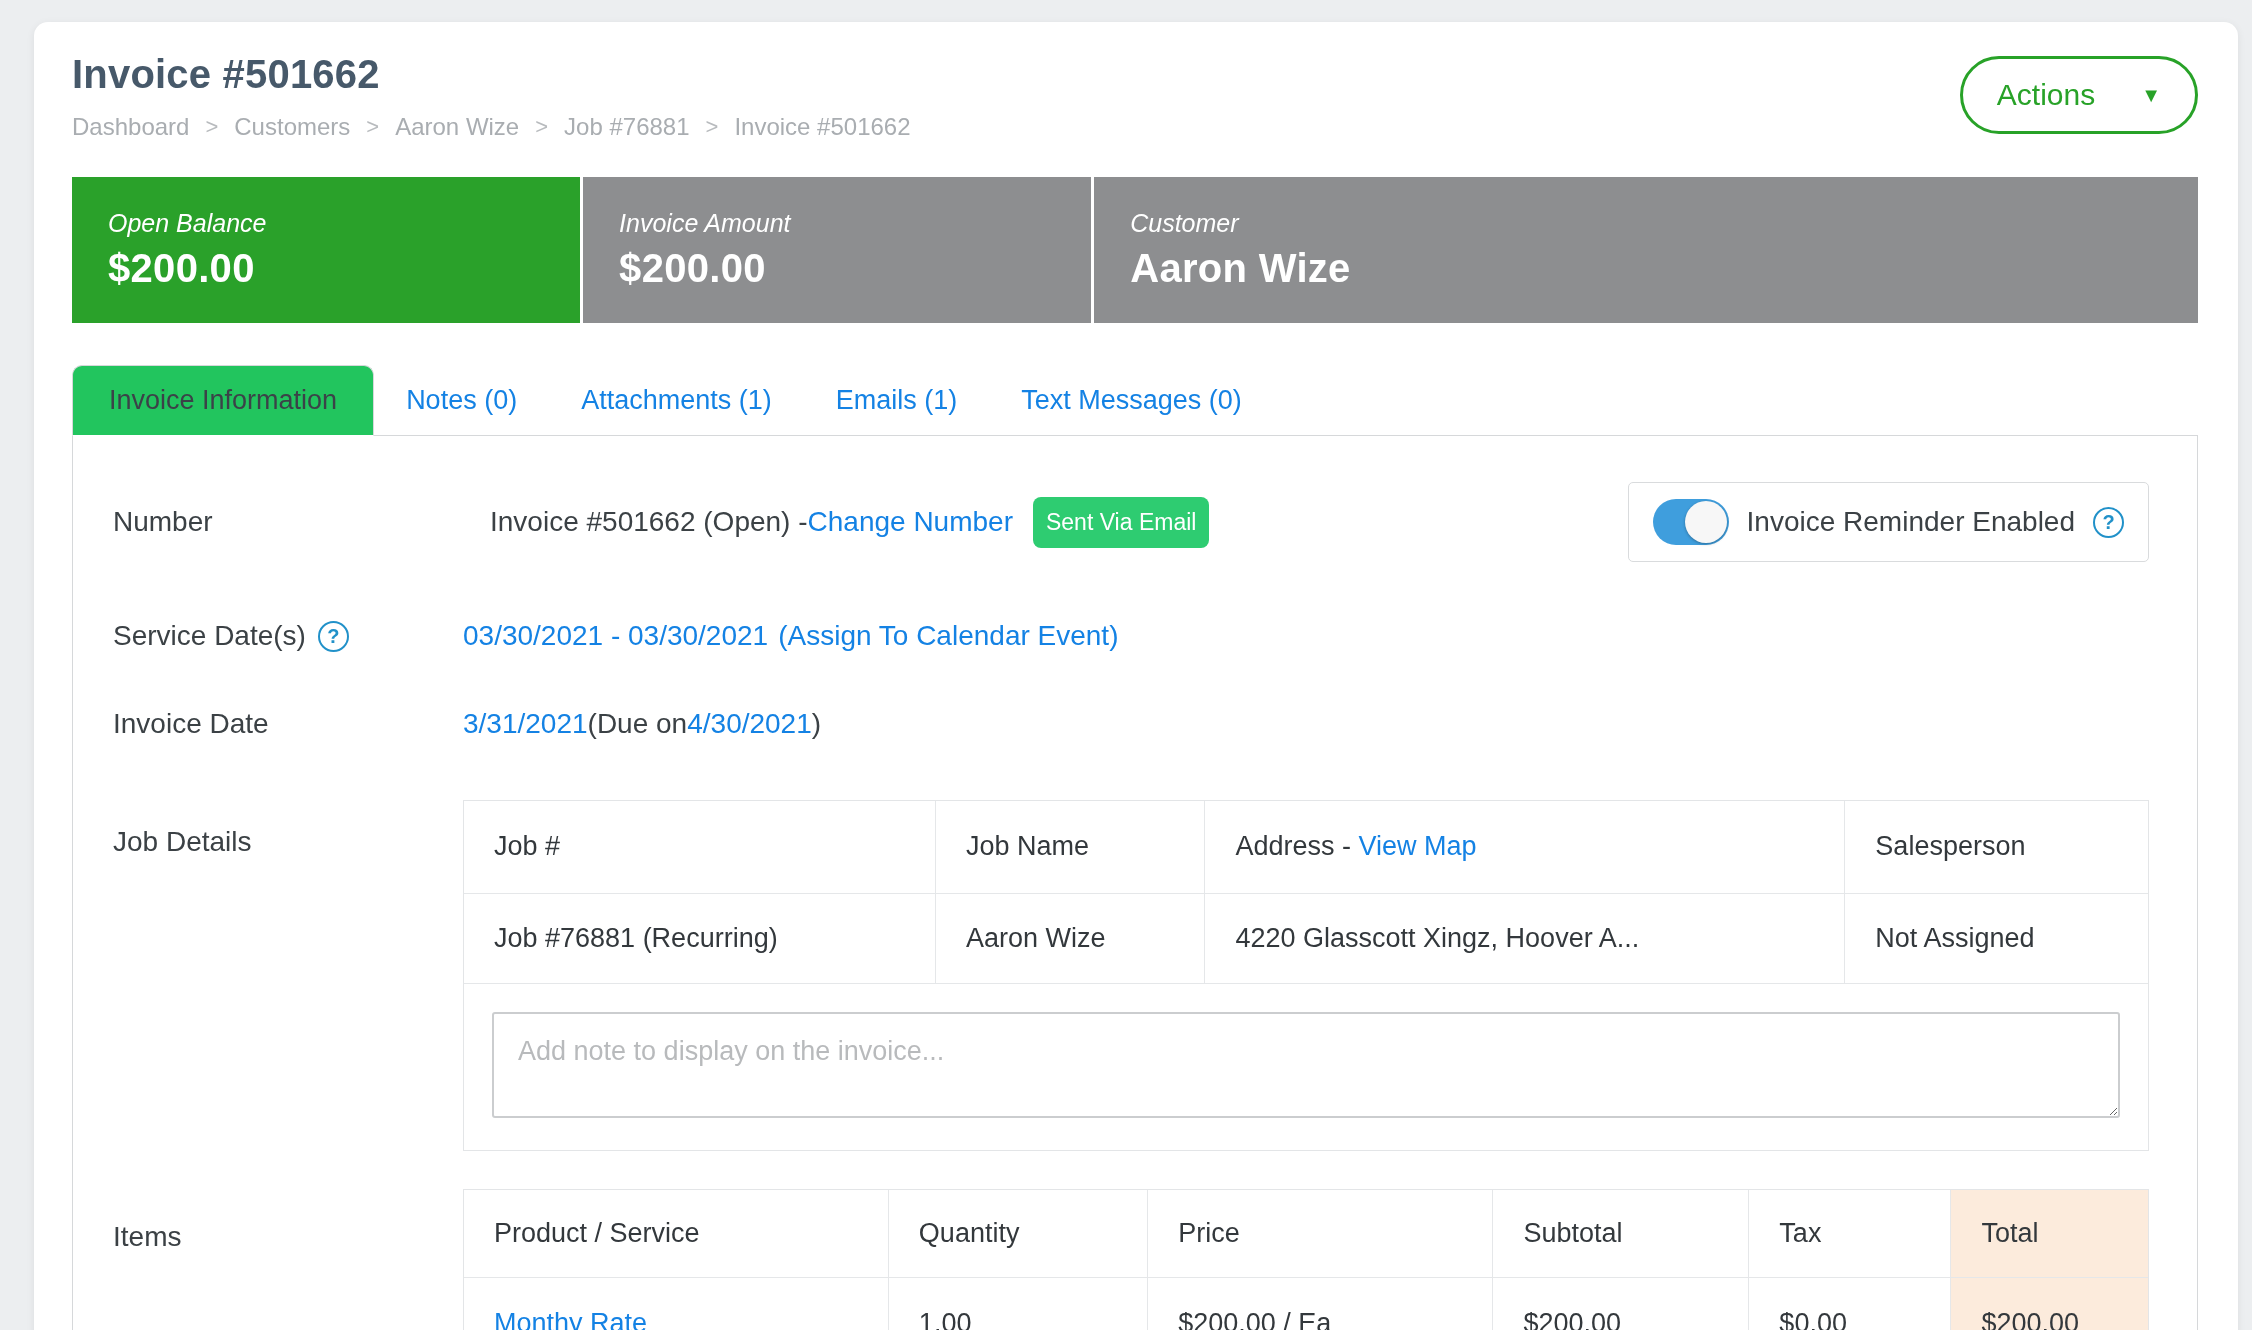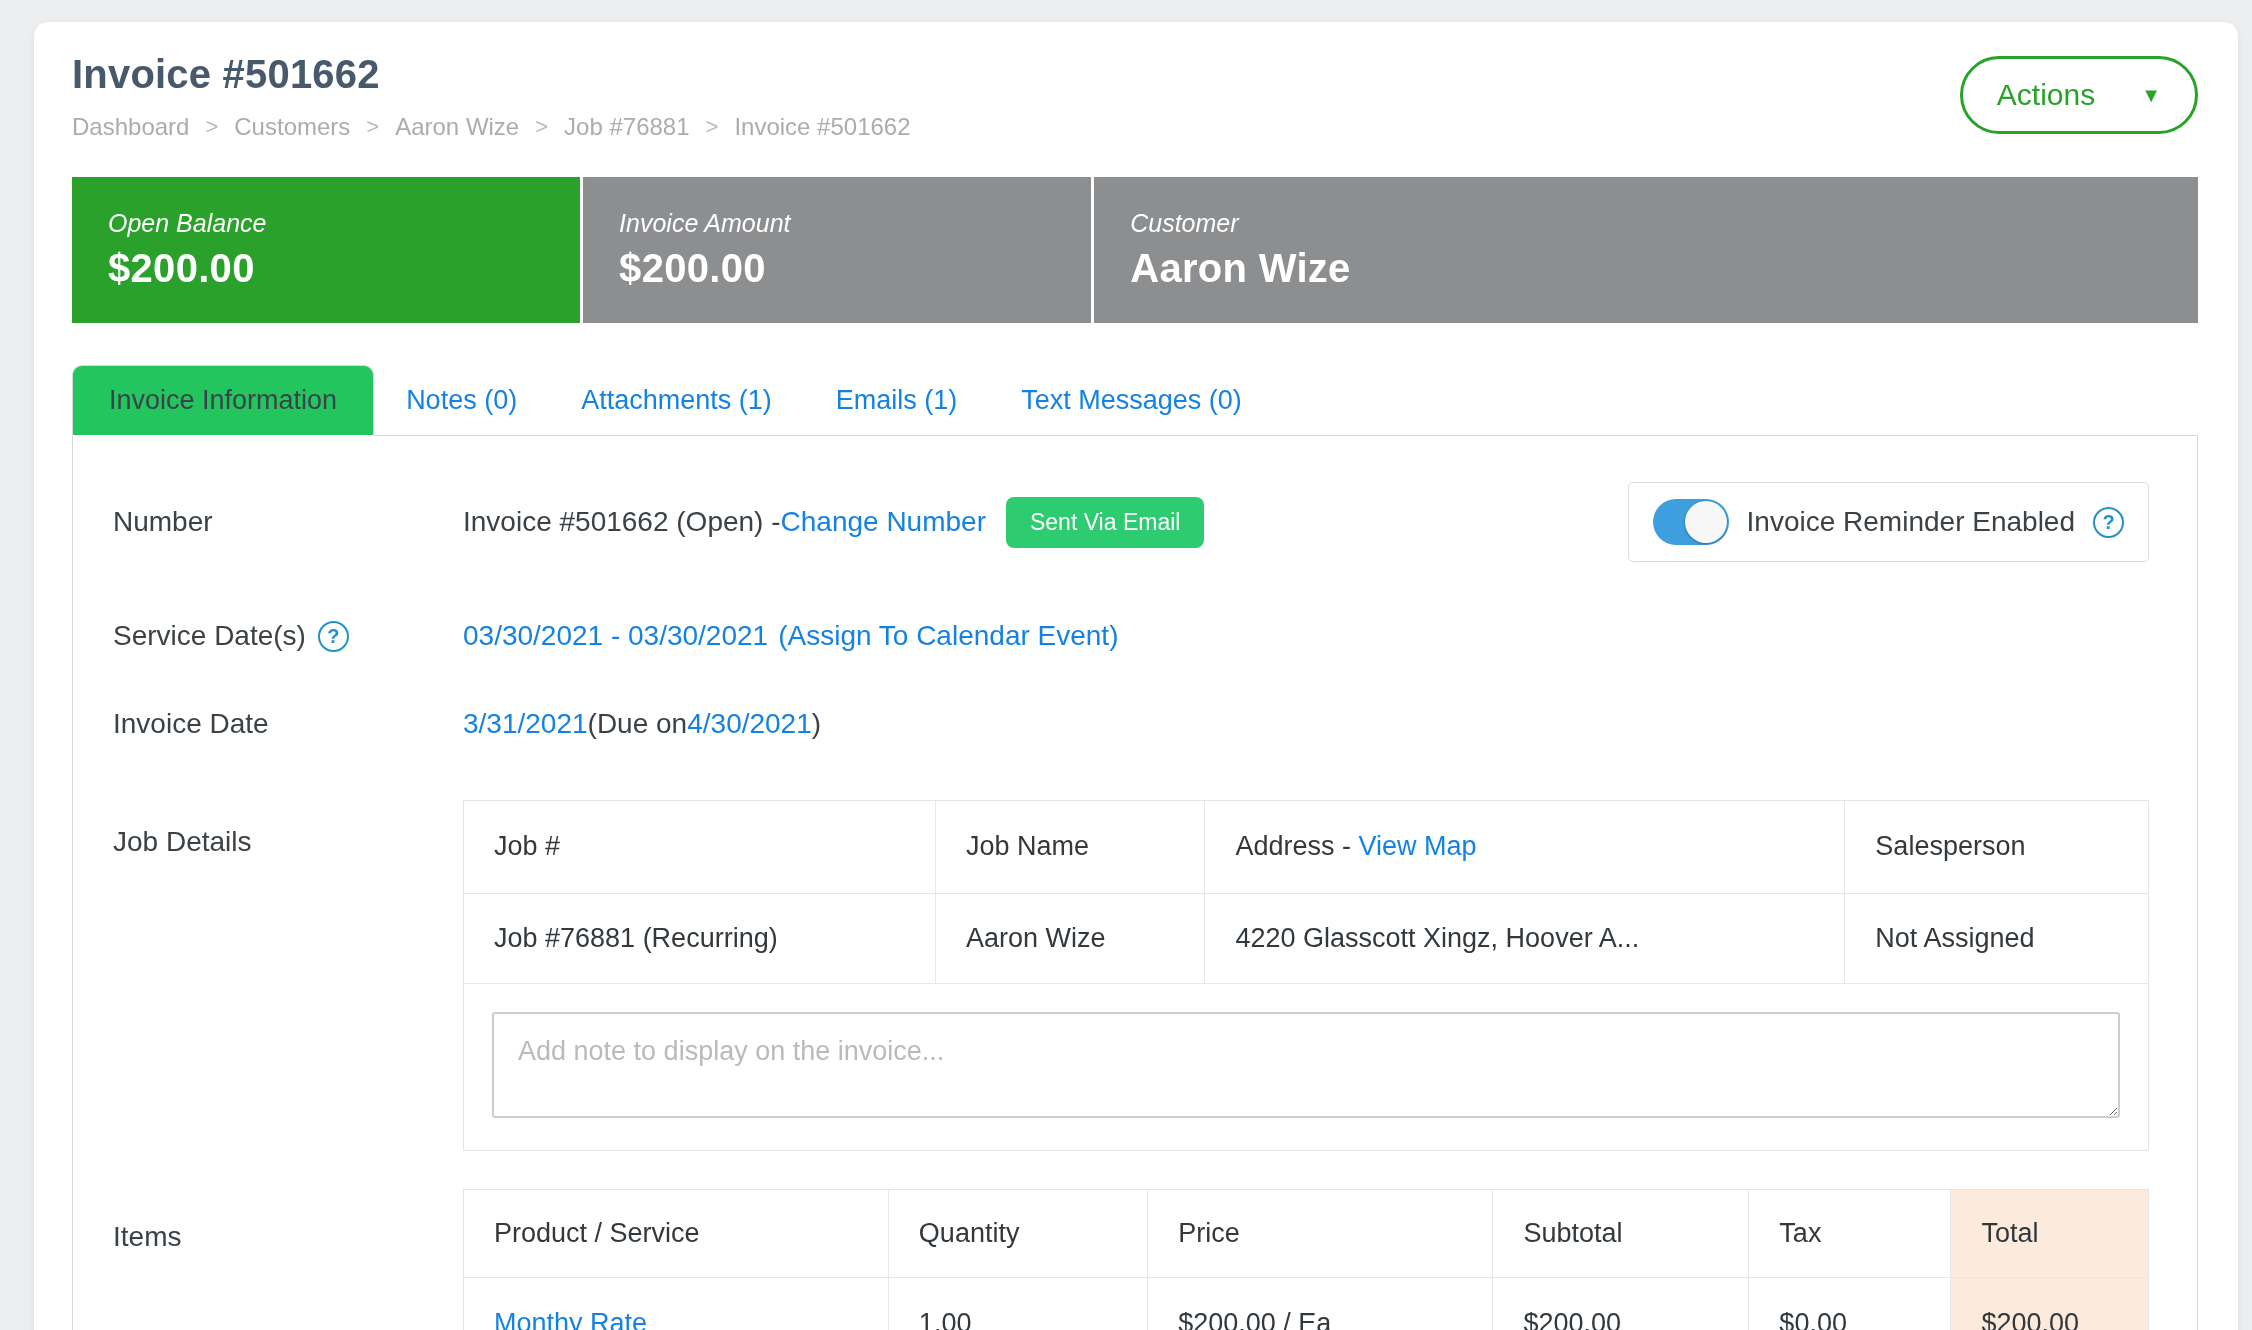--- a/index.html
+++ b/index.html
@@ -82,24 +82,24 @@
     padding: 0 48px 40px 40px;
   }
 
   
   .form-row { display: flex; align-items: center; }
   .form-label { flex: 0 0 350px; font-size: 28px; color: #3b4145; display: flex; align-items: center; }
   .form-value { display: flex; align-items: center; font-size: 28px; color: #3b4145; flex: 1 1 auto; }
 
   .link { color: #1482e4; cursor: pointer; text-decoration: none; }
 
-  .row-number { margin-top: 46px; align-items: center; }
+  .row-number { margin-top: 46px; align-items: center; gap: 27px; }
   .badge-sent {
     margin-left: 20px; background: #2ecc71; color: #fff;
-    font-size: 23px; font-weight: 500; padding: 12px 24px; border-radius: 8px;
+    font-size: 23px; font-weight: 500; padding: 12px 13px; border-radius: 8px;
     white-space: nowrap;
   }
 
   .reminder-box {
     margin-left: auto;
     display: flex; align-items: center; gap: 18px;
     border: 1px solid #d9dbdd; border-radius: 5px;
     padding: 16px 24px; background: #fff;
   }
   .toggle {

